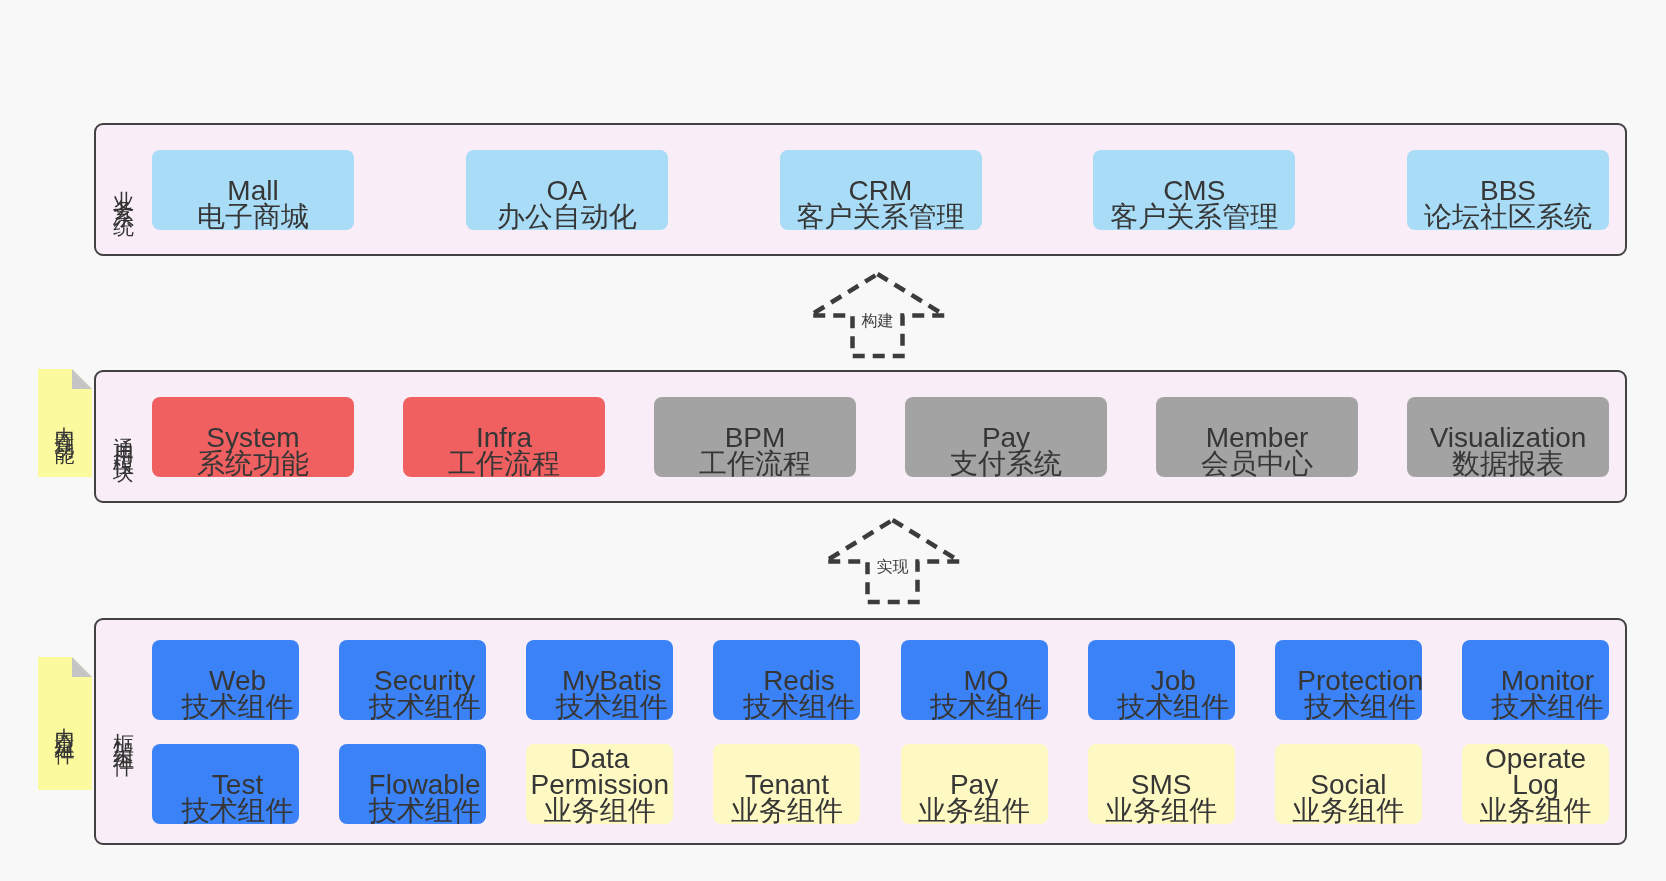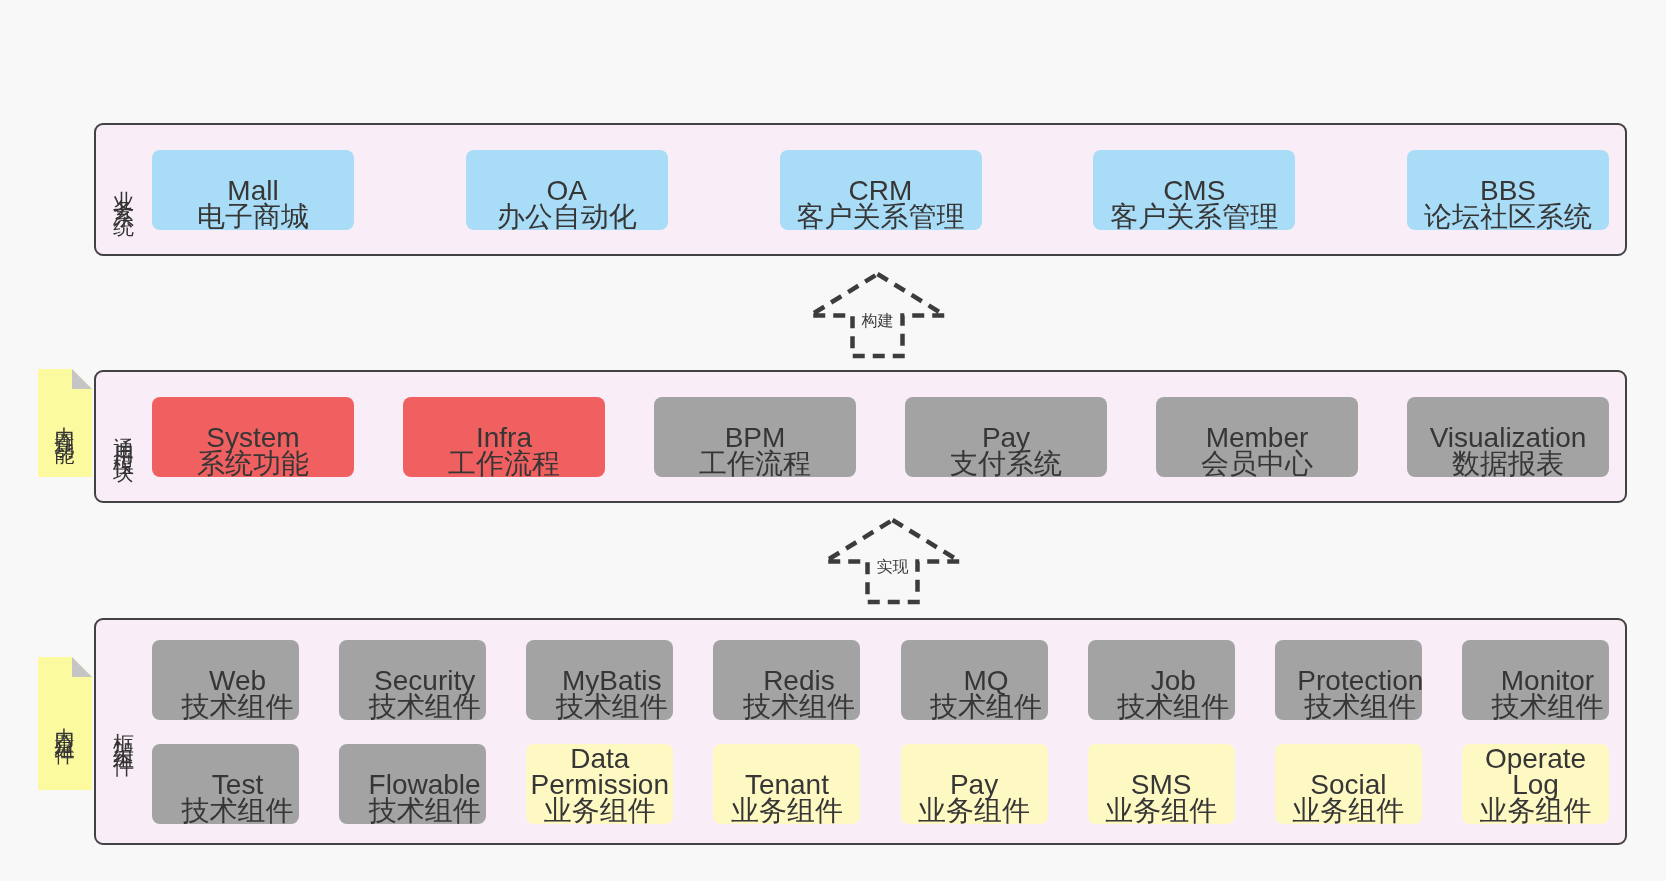--- a/index.html
+++ b/index.html
@@ -33,21 +33,21 @@
     height:80px; border-radius:8px; box-sizing:border-box;
     display:flex; flex-direction:column; align-items:center; justify-content:flex-end;
     text-align:center; font-size:28px; line-height:26px; color:#363636;
   }
   #panel-1 .box, #panel-2 .box { width:202px; }
   #panel-3 .box { width:147px; }
 
   .blue        { background:#a9dcf6; }
   .red         { background:#f06060; }
   .pink        { background:#a3a3a3; }
-  .green       { background:#a3a3a3;padding-left:24px; }
+  .green       { background:#3b82f6;padding-left:24px; }
   .green-light { background:#fef9c3; }
 
   
   .note {
     position:absolute; left:38px; width:54px; background:#fbfa9f;
     display:flex; align-items:center; justify-content:center;
   }
   #note-1 { top:369px; height:108px; }
   #note-2 { top:657px; height:133px; }
   .note::before {

